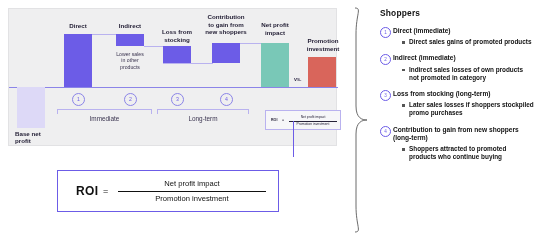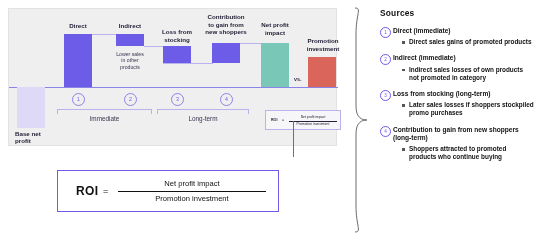--- a/index.html
+++ b/index.html
@@ -393,21 +393,21 @@
     <span class="roi-num">Net profit impact</span>
     <span class="roi-rule"></span>
     <span class="roi-den">Promotion investment</span>
   </div>
 
   <svg class="brace" viewBox="0 0 18 228" fill="none">
     <path d="M3 2 C10 2 4 8 4 28 L4 100 C4 112 10 114 15 114 C10 114 4 116 4 128 L4 200 C4 220 10 226 3 226" stroke="#6b6b6b" stroke-width="1" fill="none"></path>
   </svg>
 
   <div class="sources">
-    <div class="sources-title">Sources</div>
+    <div class="sources-title">Shoppers</div>
 
     <div class="src-item">
       <span class="src-num">1</span>
       <div class="src-head">Direct (immediate)</div>
       <div class="src-bullet">Direct sales gains of promoted products</div>
     </div>
 
     <div class="src-item">
       <span class="src-num">2</span>
       <div class="src-head">Indirect (immediate)</div>

